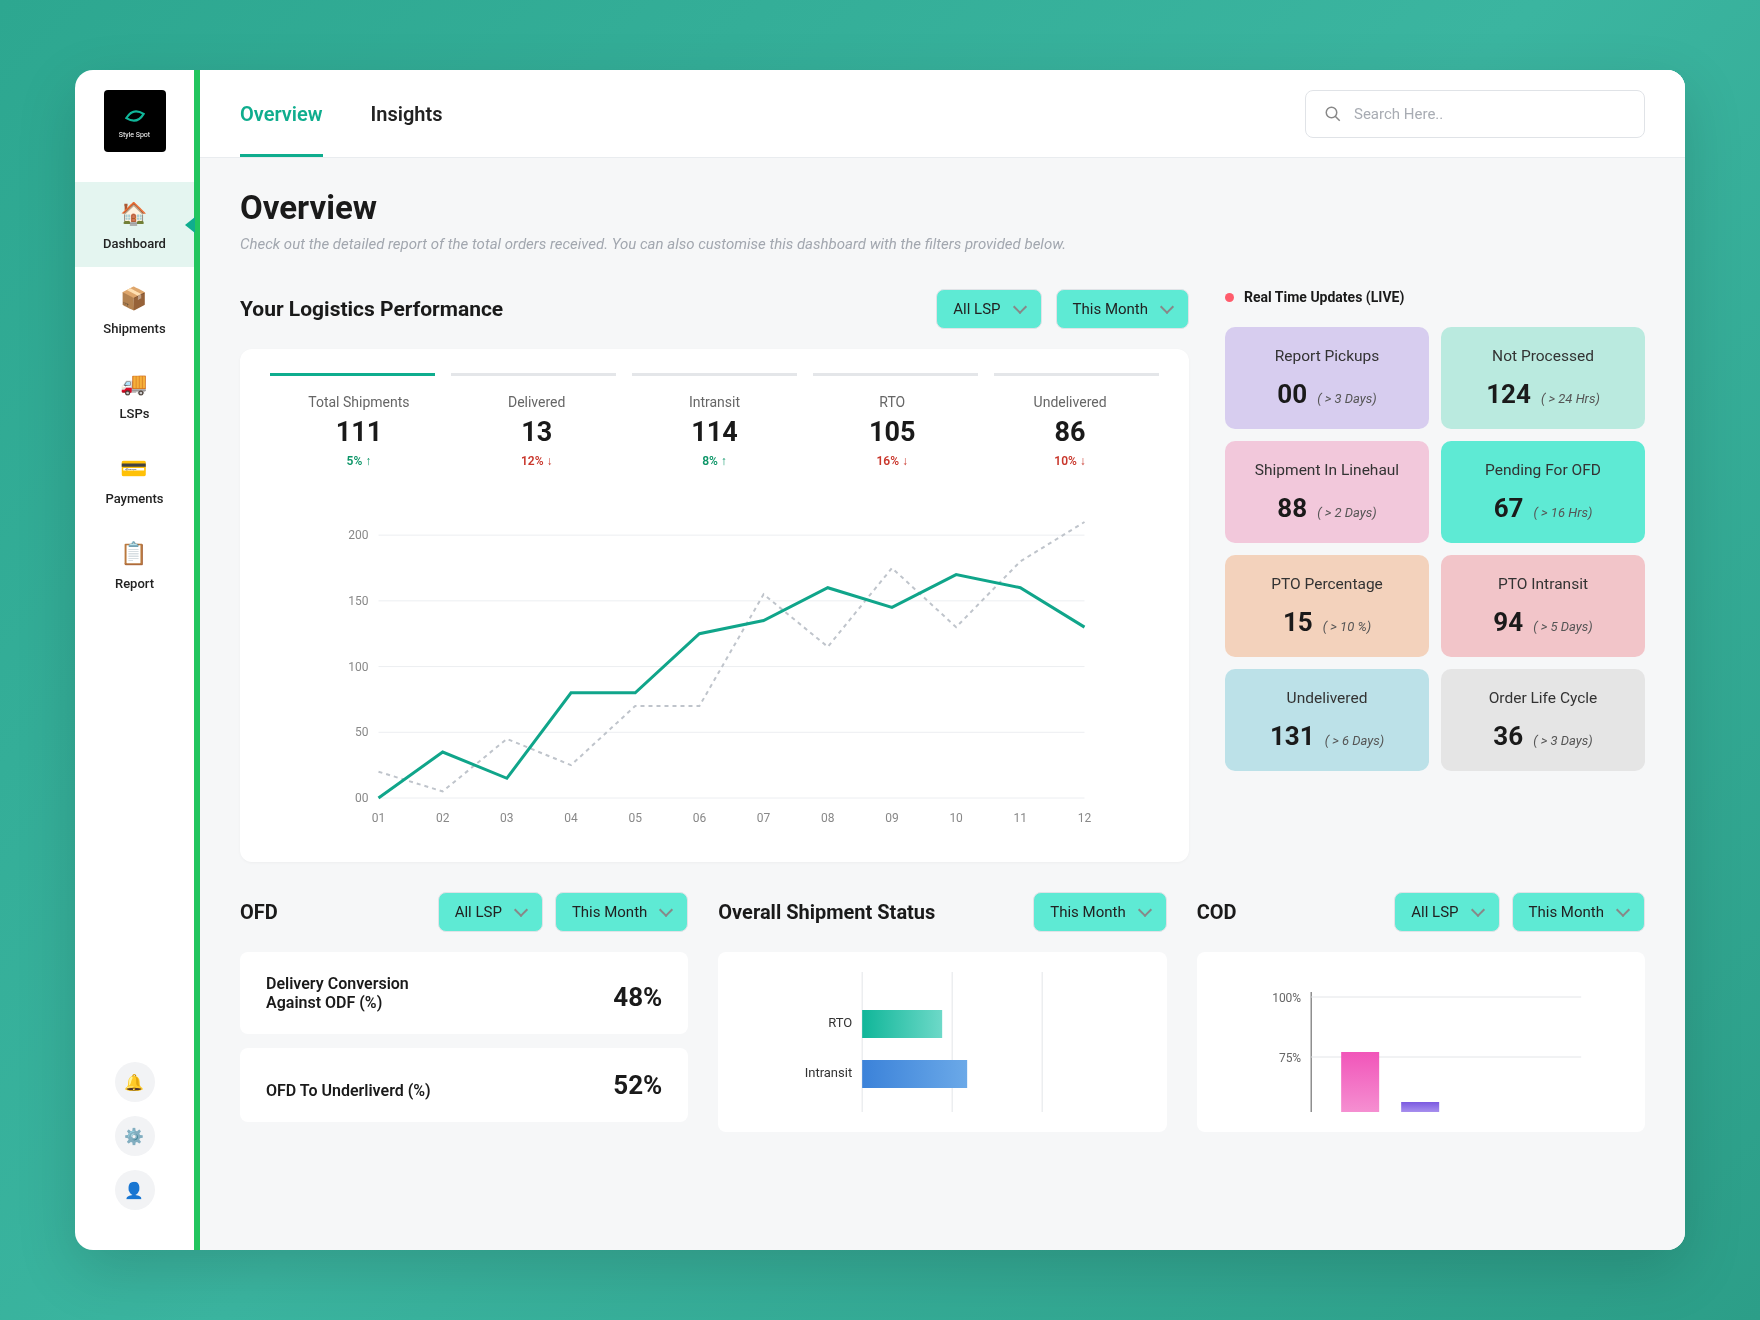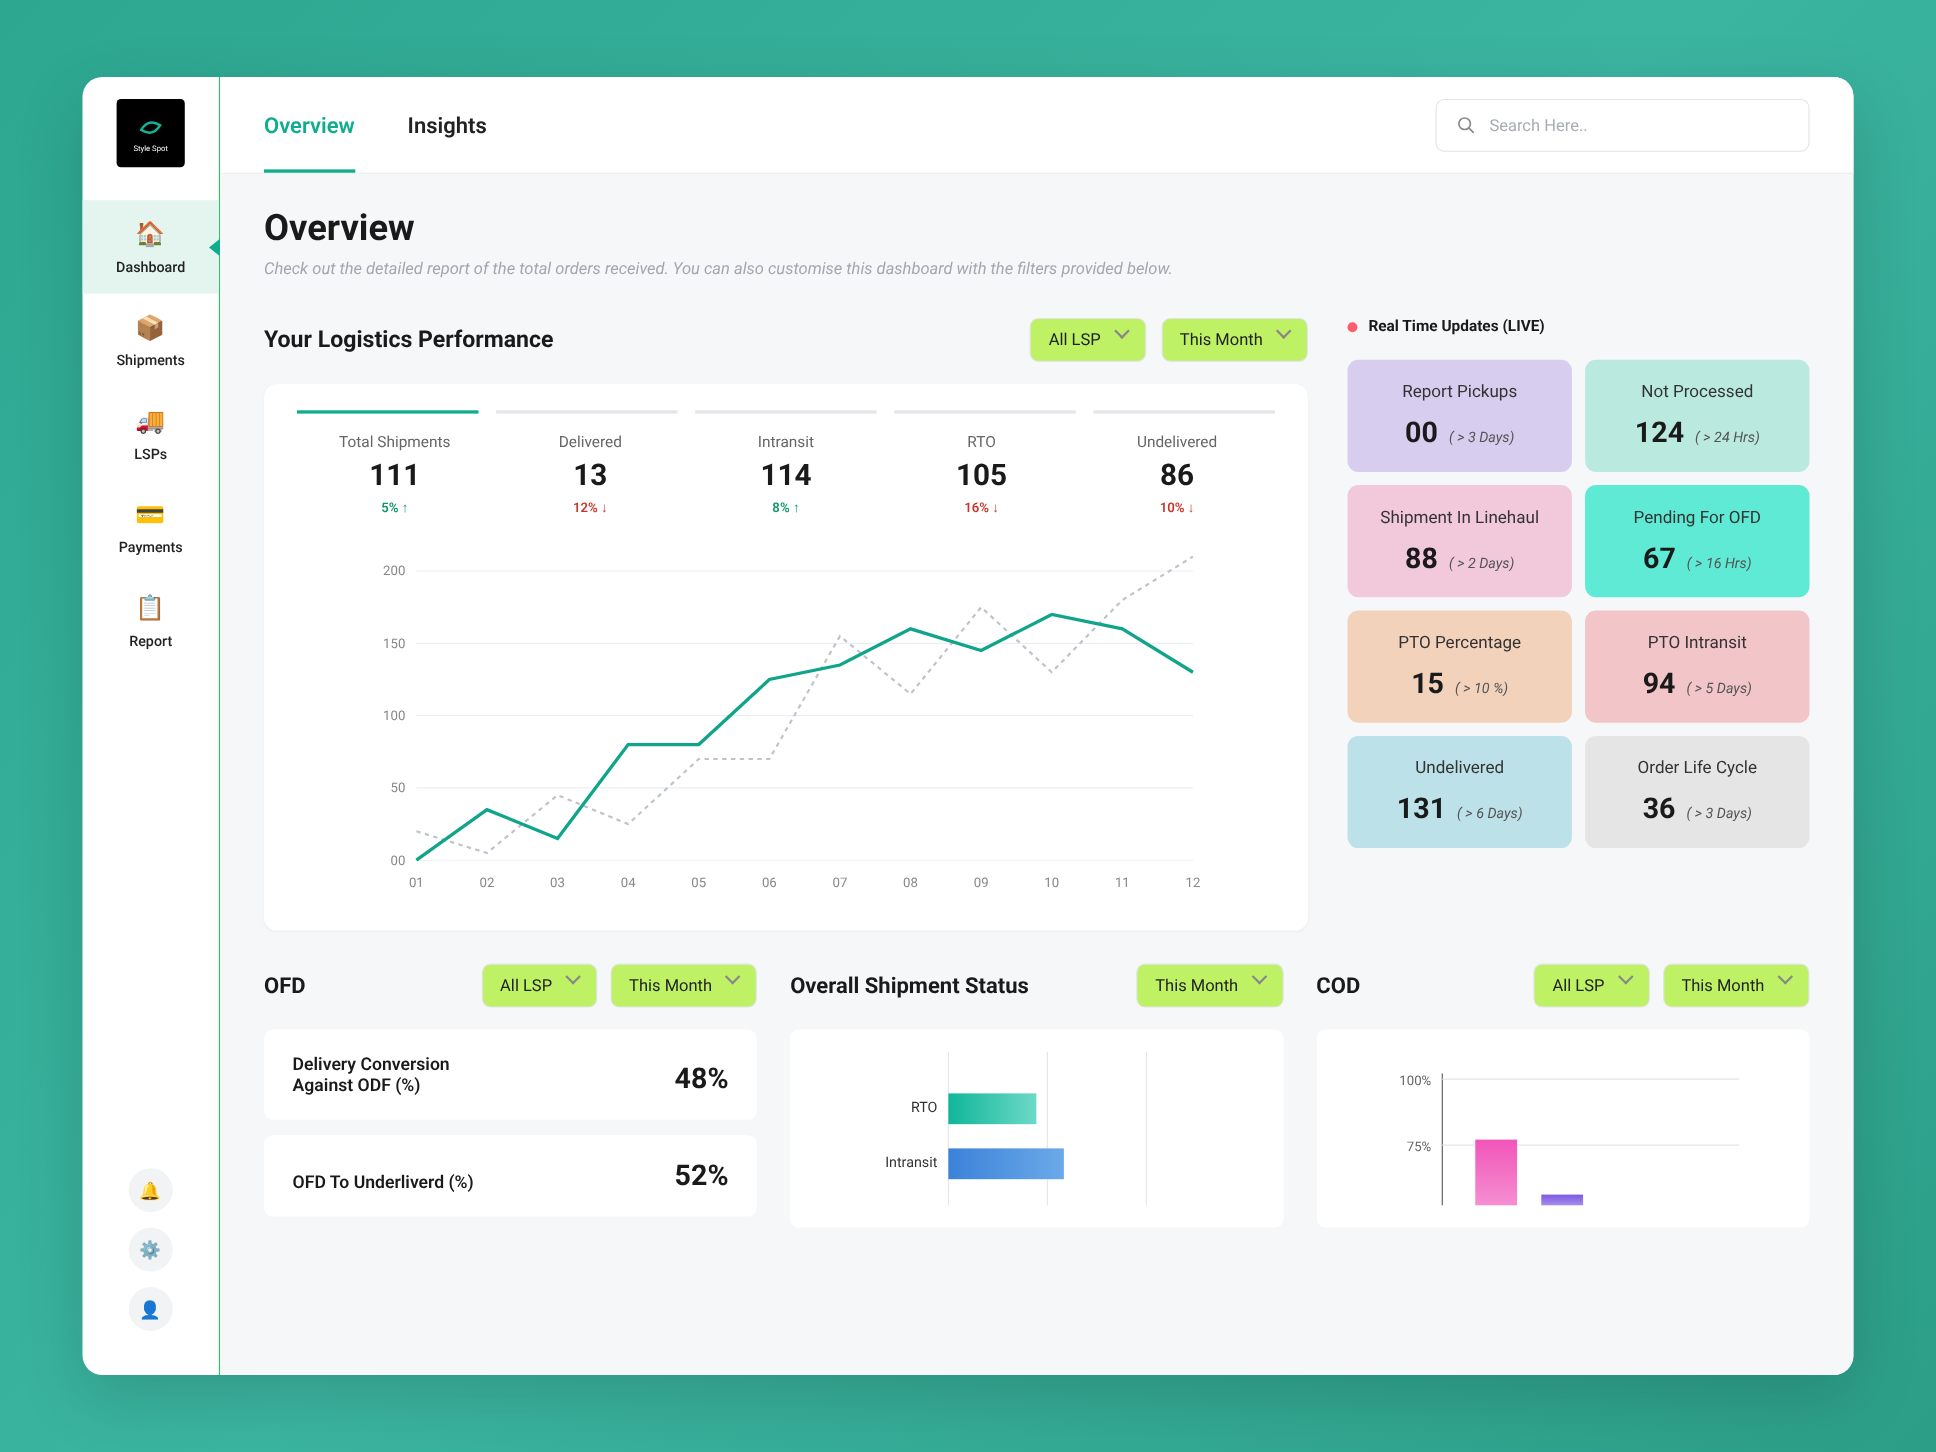--- a/index.html
+++ b/index.html
@@ -1,18 +1,18 @@
 <!DOCTYPE html>
 <html><head>
 <meta charset="utf-8">
 <style>
 * { box-sizing: border-box; margin: 0; padding: 0; font-family: -apple-system, BlinkMacSystemFont, "Segoe UI", Roboto, Arial, sans-serif; }
 body { background: linear-gradient(135deg, #2da790 0%, #3bb5a0 50%, #2c9e88 100%); min-height: 100vh; padding: 70px 75px; }
 .app { background: #fff; border-radius: 18px; box-shadow: 0 20px 60px rgba(0,0,0,.15); display: flex; overflow: hidden; min-height: 1180px; }
-.sidebar { width: 125px; border-right: 1px solid #22c55e; display: flex; flex-direction: column; align-items: center; padding: 20px 0; }
+.sidebar { width: 125px; border-right: 6px solid #22c55e; display: flex; flex-direction: column; align-items: center; padding: 20px 0; }
 .logo { width: 62px; height: 62px; background: #000; border-radius: 4px; display: flex; flex-direction: column; align-items: center; justify-content: center; margin-bottom: 30px; }
 .logo svg { width: 26px; height: 26px; }
 .logo-text { color: #fff; font-size: 7px; margin-top: 2px; }
 .nav-item { width: 100%; display: flex; flex-direction: column; align-items: center; padding: 16px 0; cursor: pointer; position: relative; }
 .nav-item.active { background: #e4f5f0; }
 .nav-item.active::after { content: ''; position: absolute; right: -1px; top: 50%; transform: translateY(-50%); width: 0; height: 0; border-top: 8px solid transparent; border-bottom: 8px solid transparent; border-right: 10px solid #0fad8e; }
 .nav-icon { width: 30px; height: 30px; display: flex; align-items: center; justify-content: center; margin-bottom: 8px; font-size: 22px; }
 .nav-label { font-size: 13px; color: #222; font-weight: 500; }
 .sidebar-bottom { margin-top: auto; display: flex; flex-direction: column; gap: 14px; padding-bottom: 20px; }
 .circle-btn { width: 40px; height: 40px; border-radius: 50%; background: #f2f3f5; display: flex; align-items: center; justify-content: center; cursor: pointer; }
@@ -27,27 +27,27 @@
 .search input::placeholder { color: #a8acb3; }
 .content { padding: 30px 40px; }
 .page-title { font-size: 33px; font-weight: 700; color: #1a1a1a; margin-bottom: 8px; }
 .page-sub { font-size: 15px; color: #a2a7af; font-style: italic; margin-bottom: 36px; }
 .layout { display: flex; gap: 36px; }
 .left-col { flex: 1; }
 .right-col { width: 420px; }
 .section-head { display: flex; align-items: center; justify-content: space-between; margin-bottom: 20px; }
 .section-title { font-size: 21px; font-weight: 700; color: #1a1a1a; }
 .filters { display: flex; gap: 14px; }
-.select-pill { background: #bef264; border: 1px solid #e0e3e7; border-radius: 8px; padding: 10px 16px; display: flex; gap: 14px; font-size: 15px; color: #222; cursor: pointer; }
+.select-pill { background: #5eead4; border: 1px solid #e0e3e7; border-radius: 8px; padding: 10px 16px; display: flex; align-items: center; gap: 14px; font-size: 15px; color: #222; cursor: pointer; }
 .chev { width: 10px; height: 10px; border-right: 2px solid #888; border-bottom: 2px solid #888; transform: rotate(45deg); margin-top: -4px; }
 .perf-card { background: #fff; border-radius: 12px; padding: 24px 30px 30px; box-shadow: 0 1px 3px rgba(0,0,0,.04); }
 .tab-strip { display: flex; gap: 16px; margin-bottom: 18px; }
 .tab-seg { flex: 1; height: 3px; background: #e4e6e9; }
 .tab-seg.active { background: #0fad8e; }
-.stats-row { display: flex; justify-content: space-between; margin-bottom: 28px; }
+.stats-row { display: flex; justify-content: space-between; margin-bottom: 44px; }
 .stat { text-align: center; flex: 1; }
 .stat-label { font-size: 14px; color: #666; margin-bottom: 6px; }
 .stat-value { font-size: 27px; font-weight: 700; color: #1a1a1a; margin-bottom: 6px; }
 .stat-delta { font-size: 12px; font-weight: 600; }
 .stat-delta.up { color: #0d9668; }
 .stat-delta.down { color: #c9372c; }
 .chart-area { position: relative; height: 320px; }
 .chart-svg { width: 100%; height: 100%; }
 .live-head { display: flex; align-items: center; gap: 10px; margin-bottom: 22px; }
 .live-dot { width: 9px; height: 9px; border-radius: 50%; background: #ff5c6c; }

